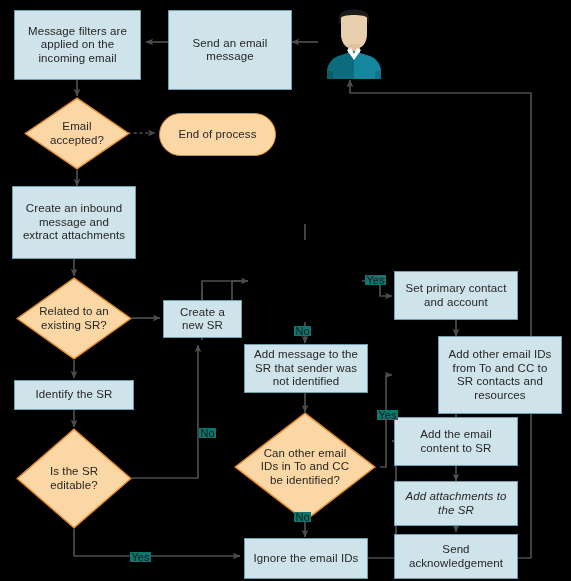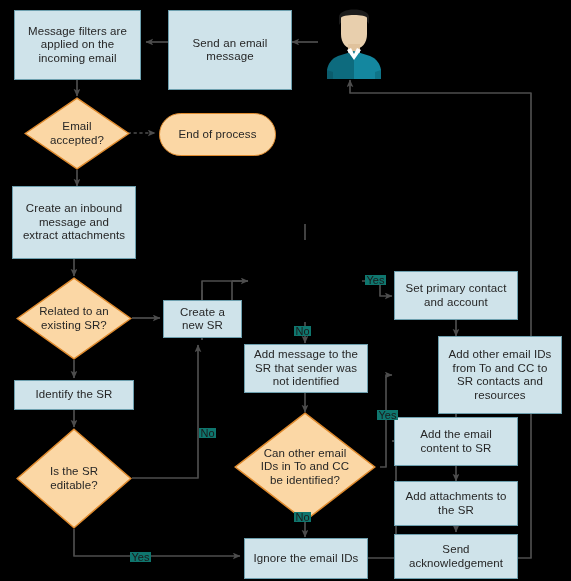--- a/index.html
+++ b/index.html
@@ -203,21 +203,21 @@
   </div>
 
   <div class="node proc" style="left:394px;top:336px;width:124px;height:78px;padding:3px 5px;margin-left:44px;">
     <span>Add other email IDs from To and CC to SR contacts and resources</span>
   </div>
 
   <div class="node proc" style="left:394px;top:417px;width:124px;height:49px;padding:3px 5px;">
     <span>Add the email content to SR</span>
   </div>
 
-  <div class="node proc" style="left:394px;top:481px;width:124px;height:45px;padding:3px 5px;">
+  <div class="node proc" style="left:394px;top:481px;width:124px;height:45px;padding:3px 5px;font-style:italic;">
     <span>Add attachments to the SR</span>
   </div>
 
   <div class="node proc" style="left:394px;top:534px;width:124px;height:45px;padding:3px 17px;">
     <span>Send acknowledgement</span>
   </div>
 
   <div id="avatar">
     <svg viewBox="0 0 72 76" width="72" height="76">
 

